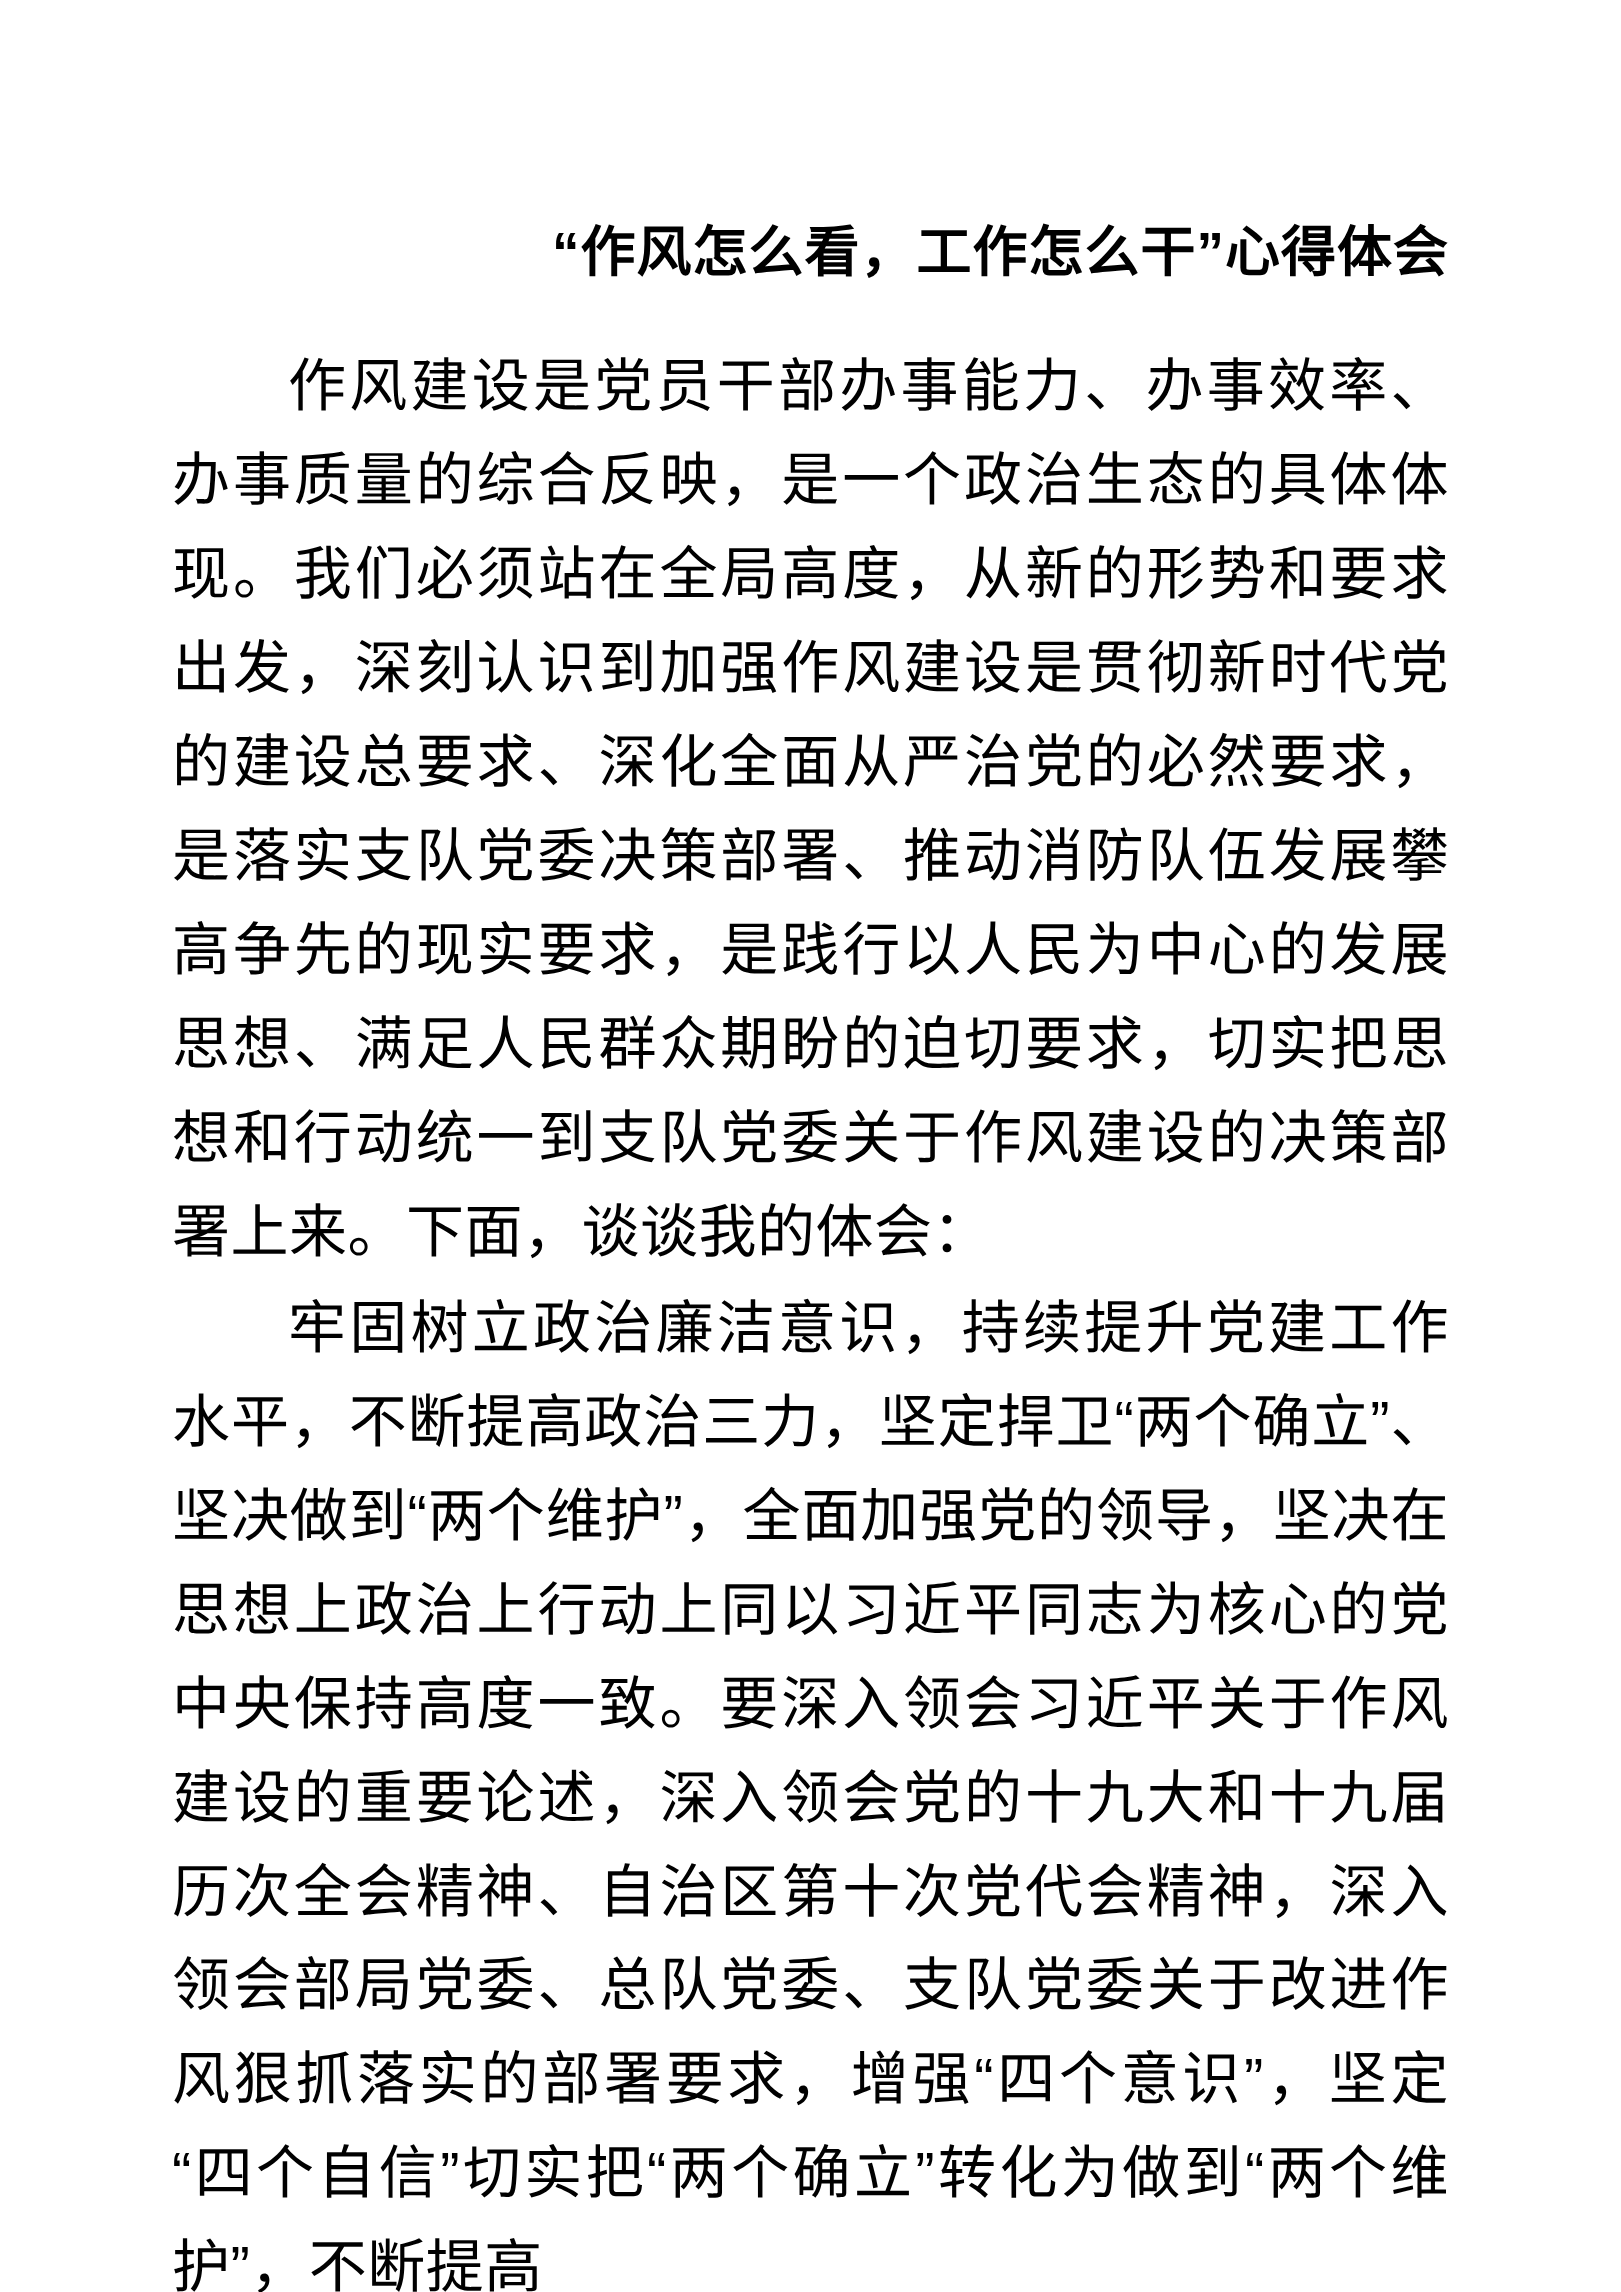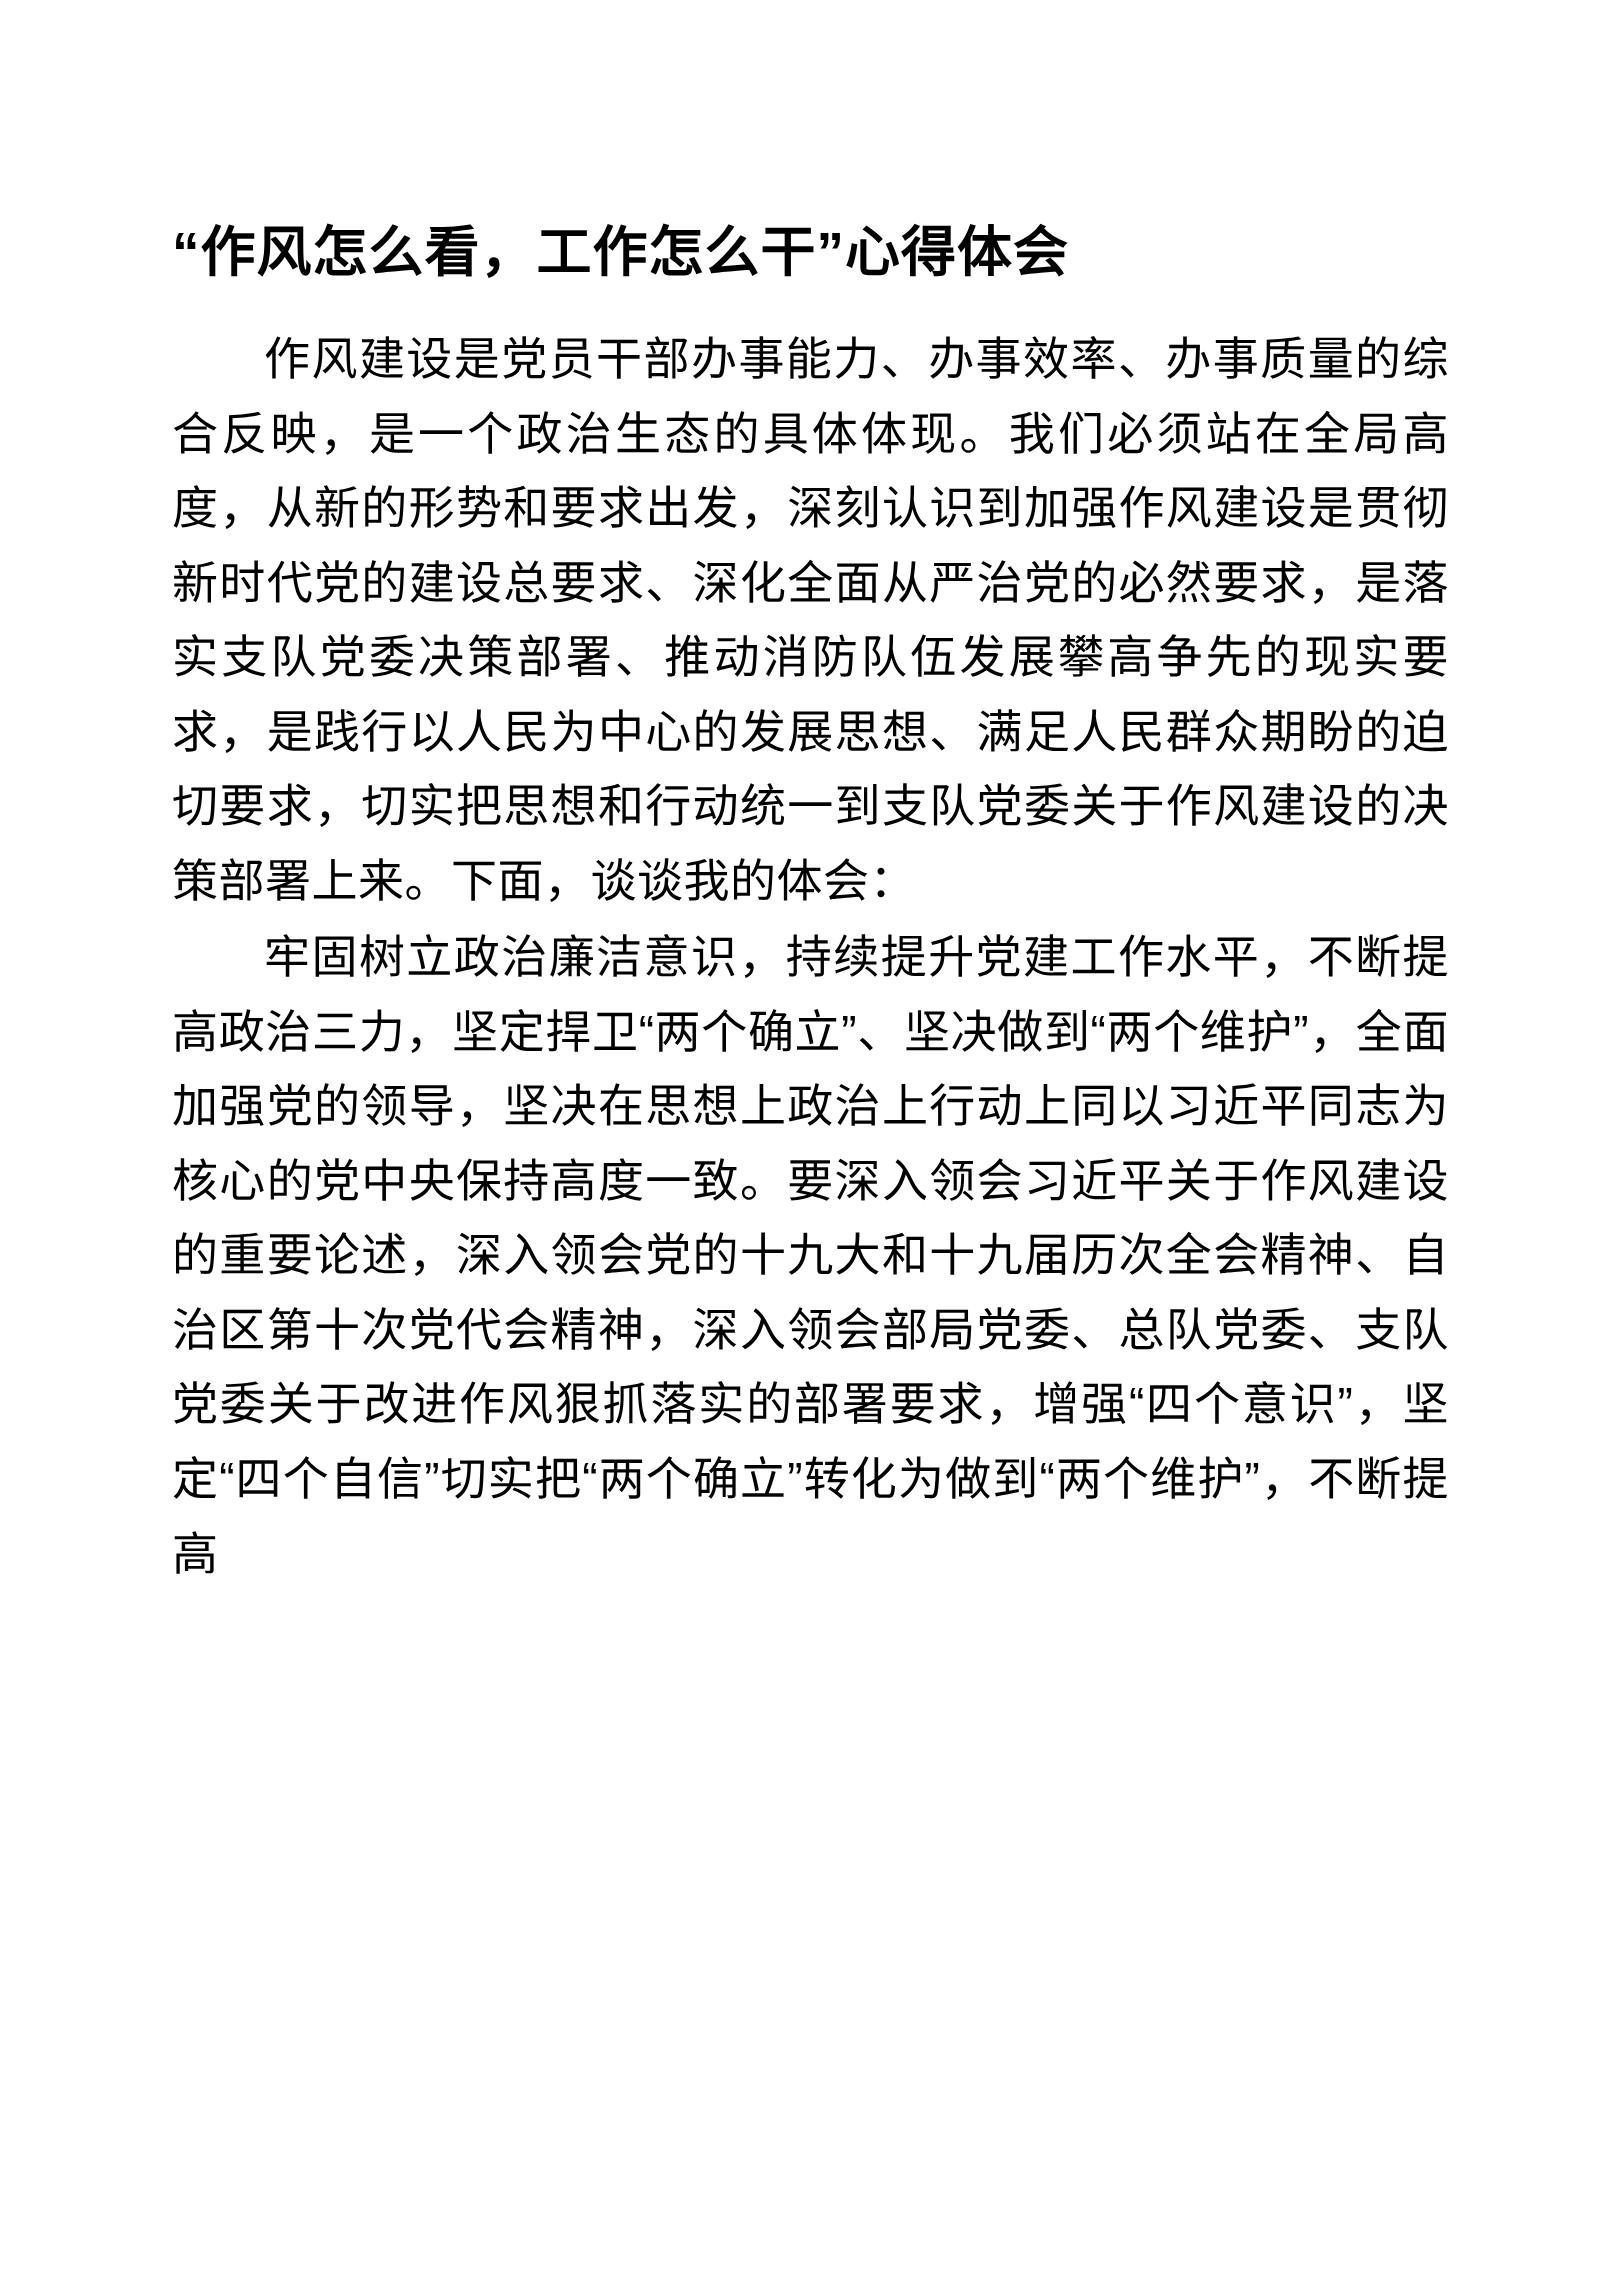--- a/index.html
+++ b/index.html
@@ -19,28 +19,28 @@
     position: relative;
     width: 1621px;
     height: 2293px;
     box-sizing: border-box;
     padding: 176px 172px 0 172px;
     background: #ffffff;
   }
   .doc-title {
     font-size: 55px;
     font-weight: bold;
-    text-align: left;
+    text-align: right;
     line-height: 1.35;
     letter-spacing: 1px;
-    margin: 39px 0 33px 0;
+    margin: 39px 0 50px 0;
     color: #000000;
   }
   .para {
-    font-size: 46px;
+    font-size: 58px;
     line-height: 1.62;
     text-align: justify;
     text-justify: inter-ideograph;
     margin: 0 0 2px 0;
     text-indent: 2em;
     letter-spacing: 0.5px;
     color: #000000;
     font-weight: 500;
   }
   .para.heading {

